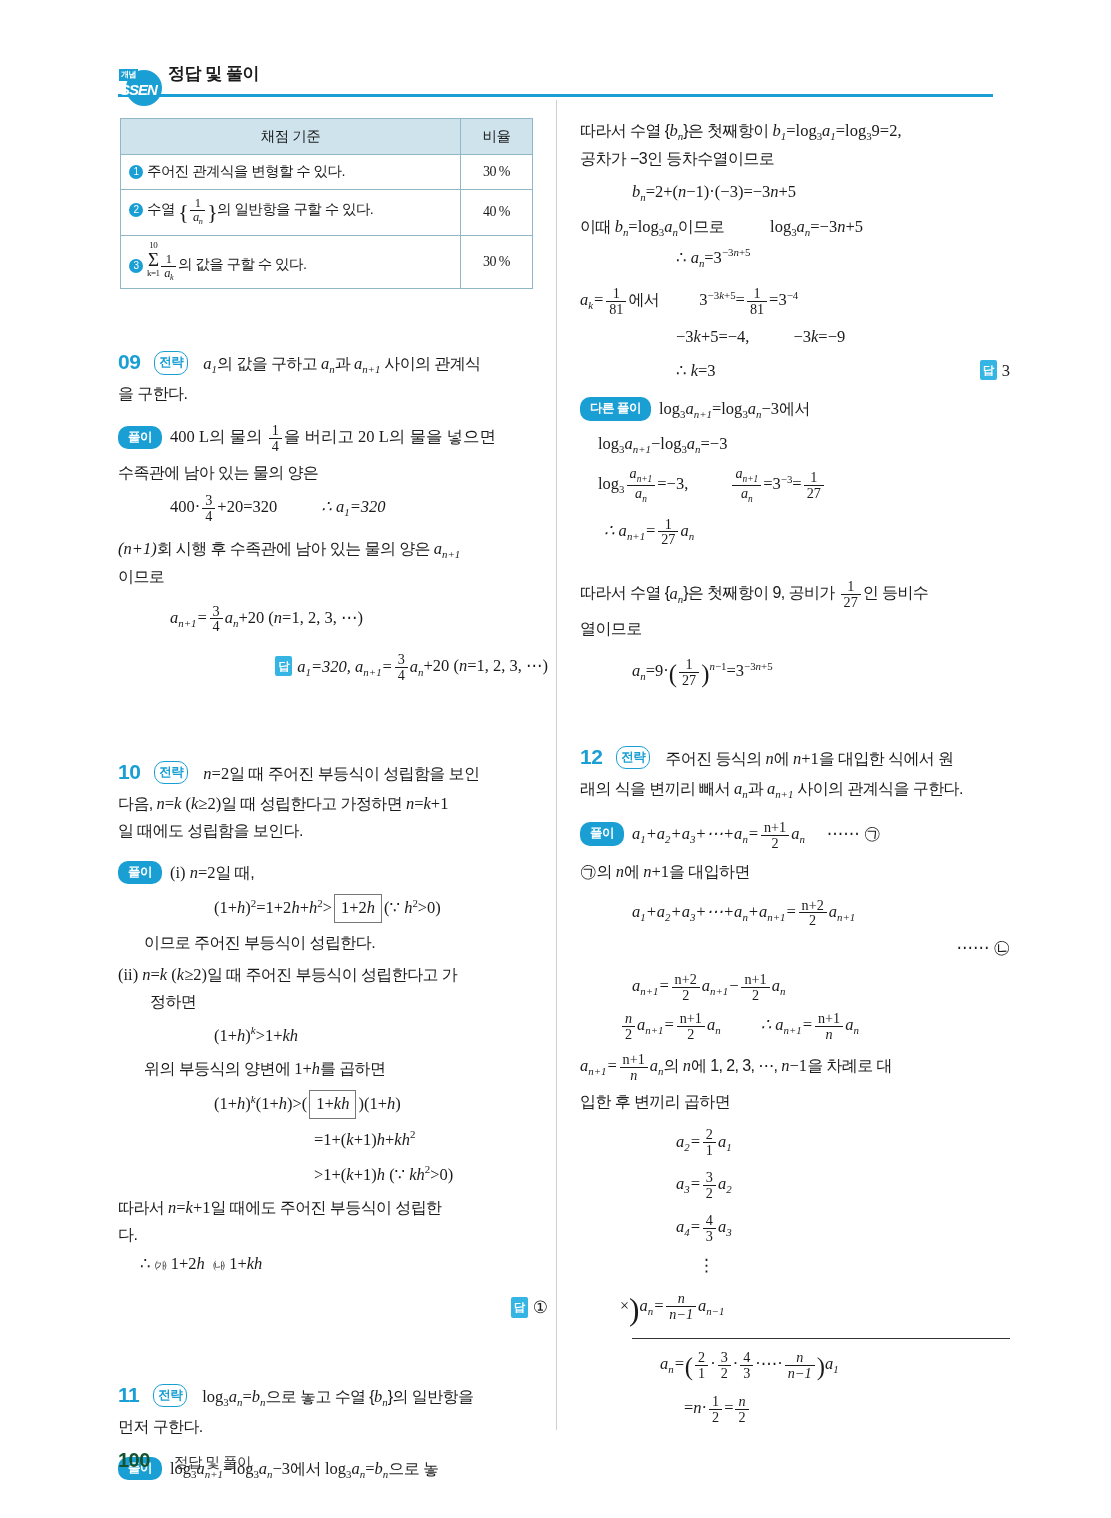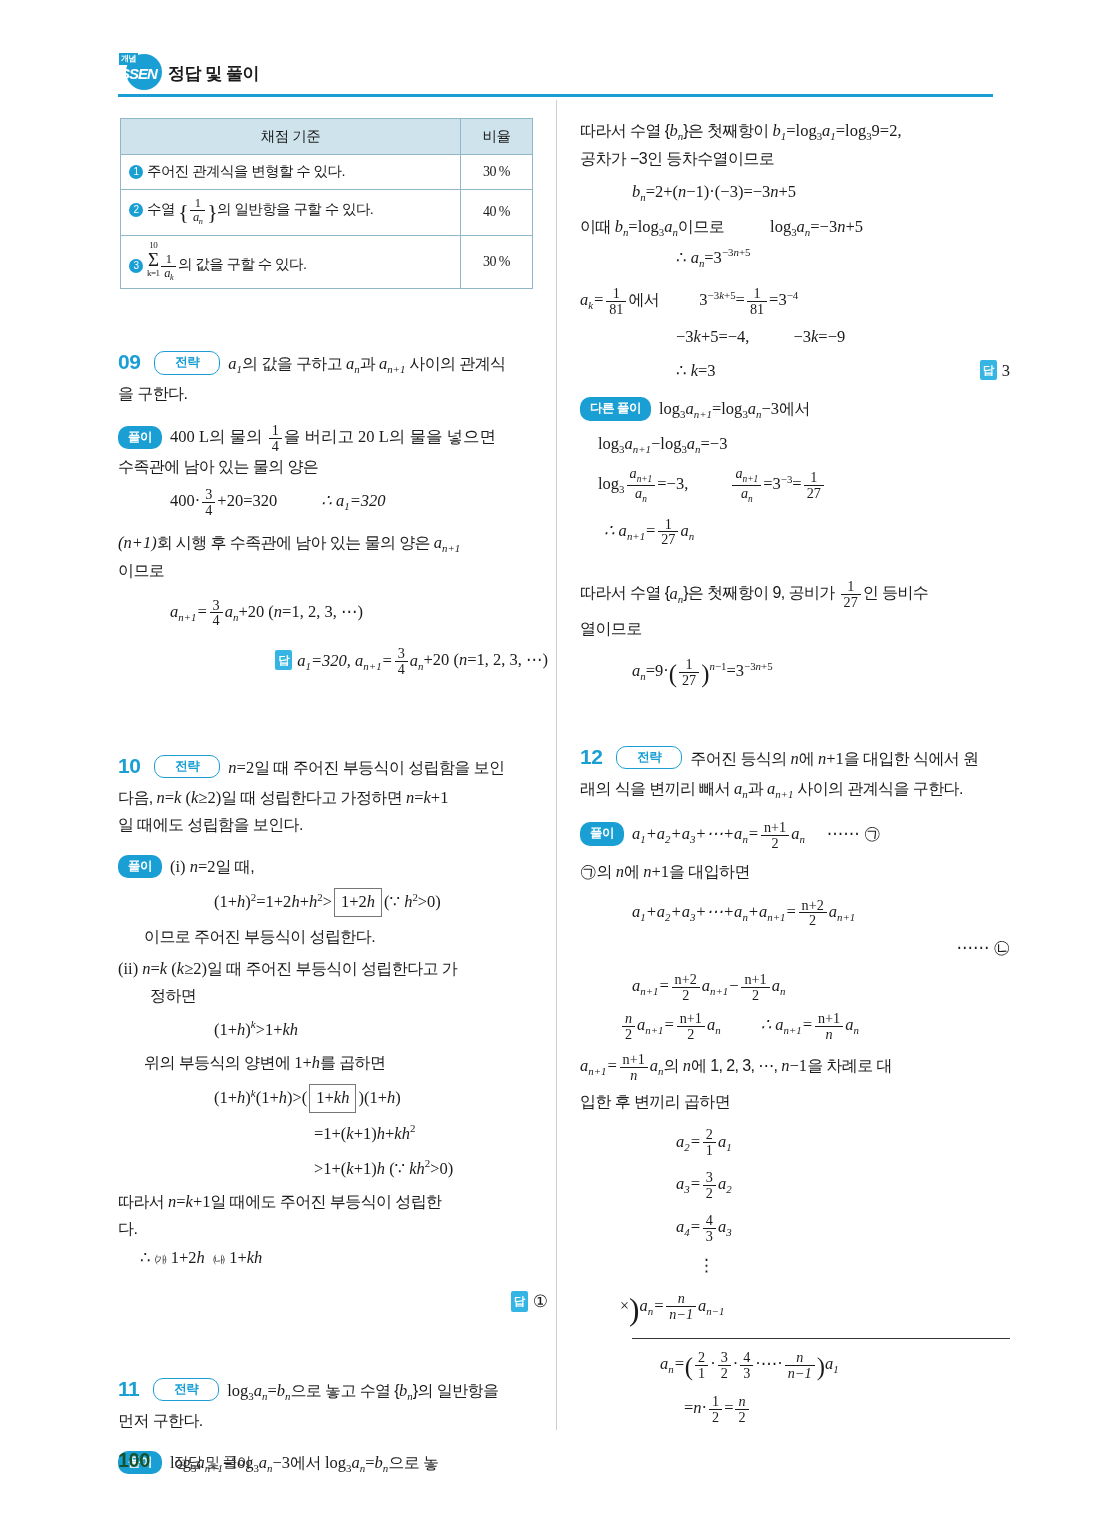--- a/index.html
+++ b/index.html
@@ -11,21 +11,21 @@
     color:#1a1a1a;
     position:relative;
     overflow:hidden;
   }
 
   
   .page-header{
     position:absolute; left:118px; top:52px; width:875px; height:48px;
   }
   .logo-badge{
-    position:absolute; left:0; top:0; width:44px; height:40px;
+    position:absolute; left:0; top:16px; width:44px; height:40px;
   }
   .logo-circle{
     position:absolute; right:0; top:2px; width:36px; height:36px;
     border-radius:50%; background:#1a9fd4;
   }
   .logo-gaenyeom{
     position:absolute; left:1px; top:1px;
     background:#1a9fd4; color:#fff;
     font-family:"Liberation Sans", sans-serif;
     font-size:8px; font-weight:bold; line-height:10px;
@@ -93,22 +93,22 @@
   .prob-head{ display:block; margin-bottom:2px; }
   .prob-num{
     font-family:"Liberation Sans", sans-serif;
     font-weight:bold; font-size:21px; color:#1a9fd4;
     margin-right:14px; letter-spacing:-0.5px;
   }
   .tag{
     display:inline-block;
     border:1.4px solid #1a9fd4; border-radius:10px;
     color:#1a9fd4; font-family:Liberation Serif, serif;
-    font-size:12.5px; font-weight:bold; padding:0px 20px 1px;
-    letter-spacing:-0.5px; vertical-align:3px; margin-right:8px;
+    font-size:12.5px; font-weight:bold; padding:0px 4px 1px;
+    letter-spacing:-0.5px; vertical-align:3px; margin-right:15px;
   }
   .tag-solid{
     display:inline-block; background:#1a9fd4; color:#fff;
     border-radius:10px; font-family:"Liberation Sans", sans-serif;
     font-size:12.5px; font-weight:bold; padding:1px 10px 2px;
     letter-spacing:-0.5px; vertical-align:2px; margin-right:8px;
   }
   .ko{ font-family:"Liberation Sans", sans-serif; letter-spacing:-0.6px; font-size:16px;}
 
   
@@ -211,21 +211,21 @@
 
   <div class="prob" style="margin-top:56px">
     <div class="prob-head">
       <span class="prob-num">09</span><span class="tag">전략</span><span class="mi">a<sub>1</sub><span class="ko" style="font-style:normal">의 값을 구하고 </span>a<sub>n</sub><span class="ko" style="font-style:normal">과 </span>a<sub>n+1</sub><span class="ko" style="font-style:normal"> 사이의 관계식</span></span>
     </div>
     <div class="ko">을 구한다.</div>
 
     <div style="margin-top:16px">
       <span class="tag-solid">풀이</span><span>400 L의 물의 </span><span class="frac"><span class="num">1</span><span class="den">4</span></span><span>을 버리고 20 L의 물을 넣으면</span>
     </div>
-    <div class="ko" style="margin-top:0">수족관에 남아 있는 물의 양은</div>
+    <div class="ko" style="margin-top:6px">수족관에 남아 있는 물의 양은</div>
 
     <div class="mrow indent1">
       <span>400·</span><span class="frac"><span class="num">3</span><span class="den">4</span></span><span>+20=320</span>
       <span style="margin-left:40px" class="mi">∴ a<sub>1</sub>=320</span>
     </div>
 
     <div style="margin-top:12px">
       <span class="mi">(n+1)</span><span class="ko">회 시행 후 수족관에 남아 있는 물의 양은 </span><span class="mi">a<sub>n+1</sub></span>
     </div>
     <div class="ko">이므로</div>

